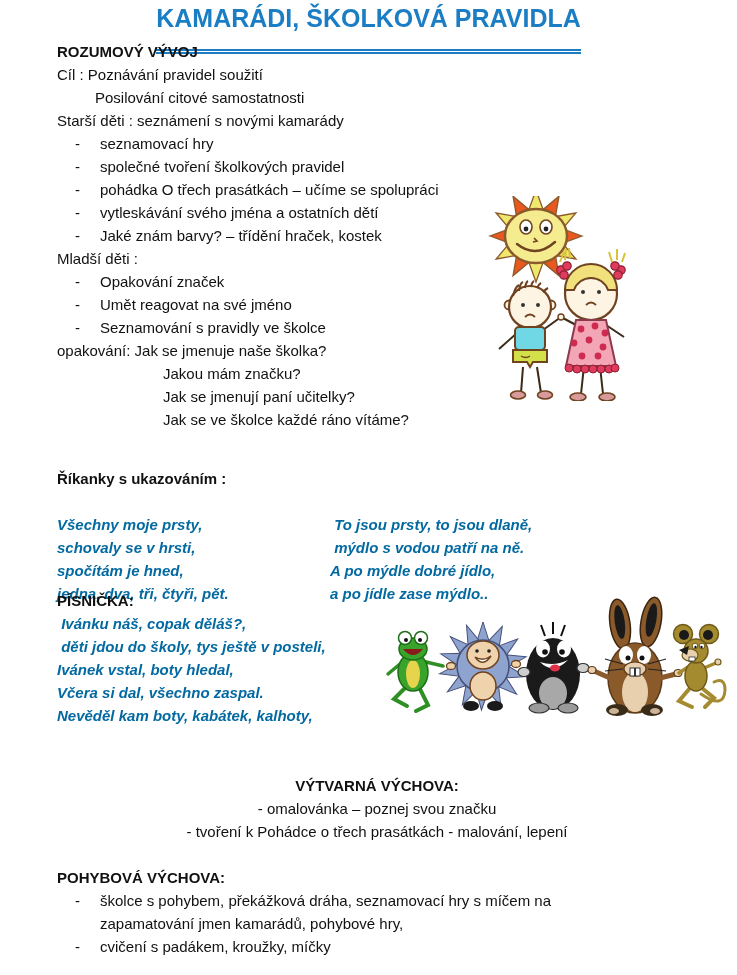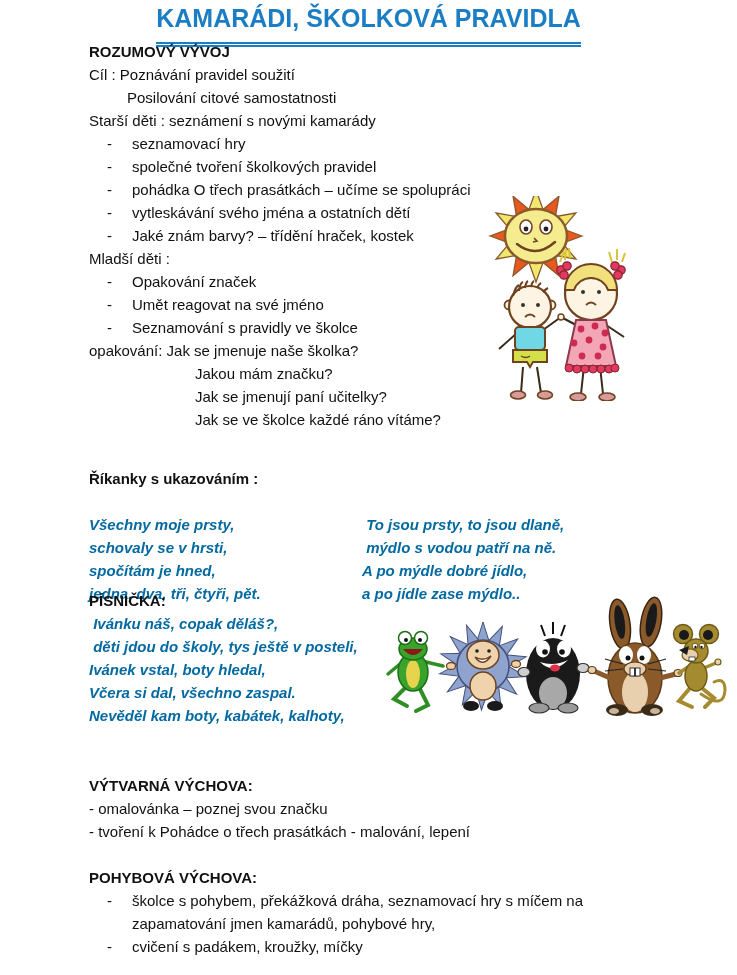--- a/index.html
+++ b/index.html
@@ -5,23 +5,23 @@
   html,body { margin:0; padding:0; background:#ffffff; }
   .page {
     position:relative; width:737px; height:975px; overflow:hidden;
     background:#ffffff; color:#111111;
     font-family:"Liberation Sans", sans-serif;
     font-size:15px; line-height:23px;
   }
   .title-wrap { position:absolute; top:3px; left:0; width:100%; text-align:center; }
   .title-text {
     font-size:25px; line-height:30px; font-weight:bold; color:#1b7ec5;
-    border-bottom:5px double #1b7ec5; padding-bottom:9px; display:inline-block;
+    border-bottom:5px double #1b7ec5; padding-bottom:16px; display:inline-block;
   }
-  .block { position:absolute; left:57px;margin-left:32px; }
+  .block { position:absolute; left:57px; }
   .heading { font-weight:bold; }
   .ind-goal { padding-left:38px; }
   .ind-q   { padding-left:106px; }
   .bullet { display:flex; }
   .bullet .dash { padding-left:18px; width:25px; flex:0 0 auto; }
   .hang { padding-left:43px; }
   .red { color:#0369a1; font-style:italic; white-space:pre-wrap;font-weight:bold; }
   .poem-cols { position:relative; width:640px; }
   .poem-col-left  { position:absolute; left:0; top:23px; }
   .poem-col-right { position:absolute; left:273px; top:23px; }
@@ -101,21 +101,21 @@
 
   <div class="block" style="top:589px; width:380px;">
     <div class="heading">PÍSNIČKA:</div>
     <div class="red"> Ivánku náš, copak děláš?,</div>
     <div class="red"> děti jdou do školy, tys ještě v posteli,</div>
     <div class="red">Ivánek vstal, boty hledal,</div>
     <div class="red">Včera si dal, všechno zaspal.</div>
     <div class="red">Nevěděl kam boty, kabátek, kalhoty,</div>
   </div>
 
-  <div class="block" style="top:774px; width:640px;">
+  <div class="block" style="top:774px; width:640px;text-align:center;">
     <div class="heading">VÝTVARNÁ VÝCHOVA:</div>
     <div>- omalovánka – poznej svou značku</div>
     <div>- tvoření k Pohádce o třech prasátkách  - malování, lepení</div>
   </div>
 
   <div class="block" style="top:866px; width:640px;">
     <div class="heading">POHYBOVÁ VÝCHOVA:</div>
     <div class="bullet">
         <span class="dash">-</span>
         <span>školce s pohybem, překážková dráha, seznamovací hry s míčem na</span>

